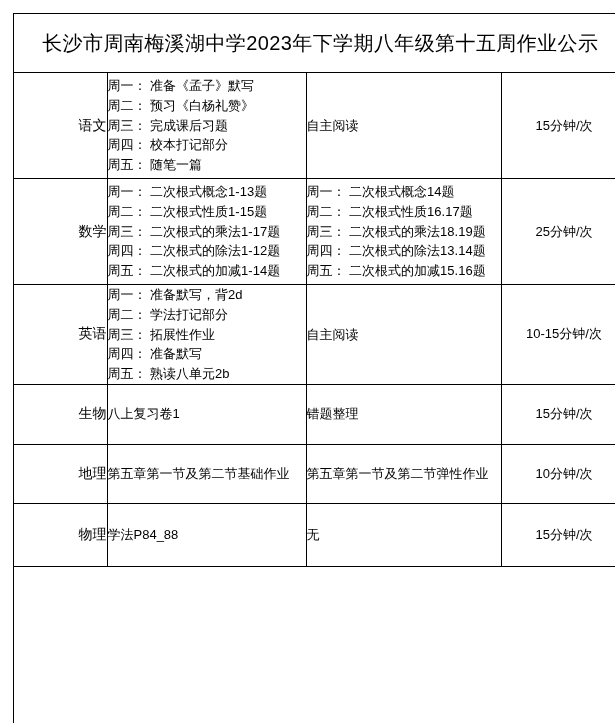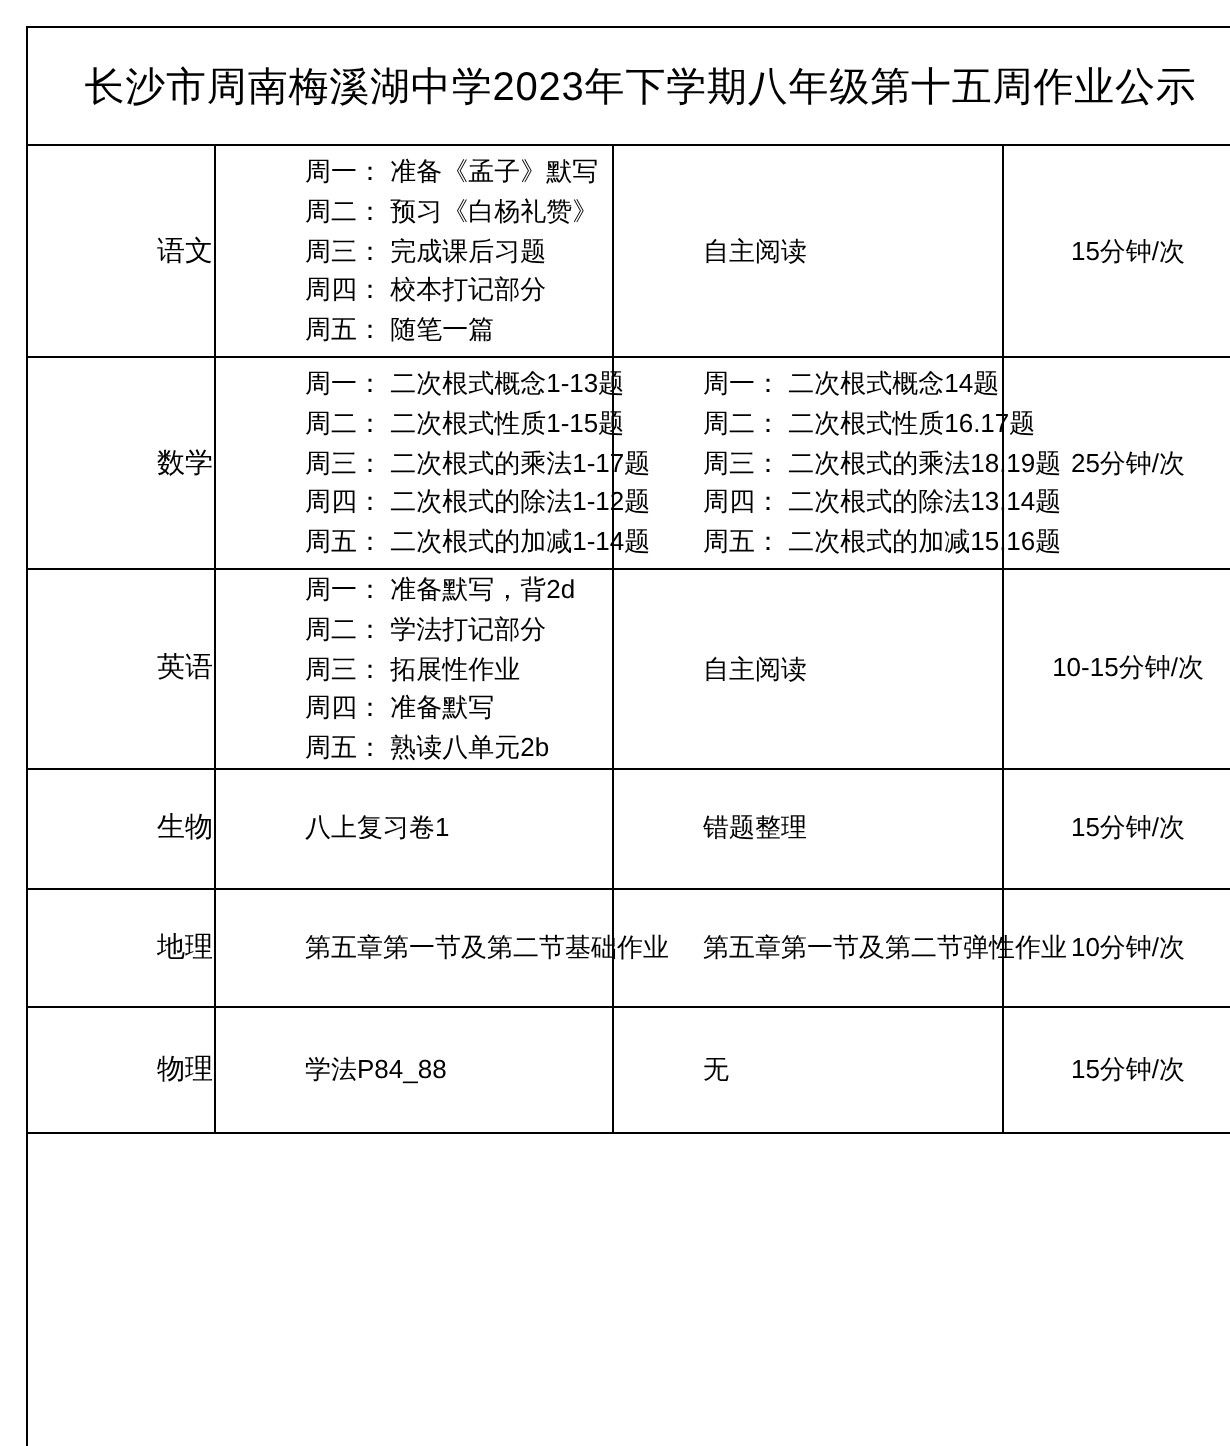--- a/index.html
+++ b/index.html
@@ -60,21 +60,20 @@
     padding-right: 4px;
     line-height: 1.52;
   }
   .time-cell {
     text-align: center;
     font-size: 13px;
   }
   .lines span {
     display: block;
     white-space: nowrap;
-    padding-left: 45px;
   }
   .row-multi { height: 106px; }
   .row-multi2 { height: 97px; }
   .row-pol { height: 54px; }
   .row-single { height: 62px; }
   .row-single-b { height: 60px; }
   .row-single-c { height: 59px; }
   .row-single-d { height: 63px; }
   .col-a { width: 93px; }
   .col-b { width: 199px; }

